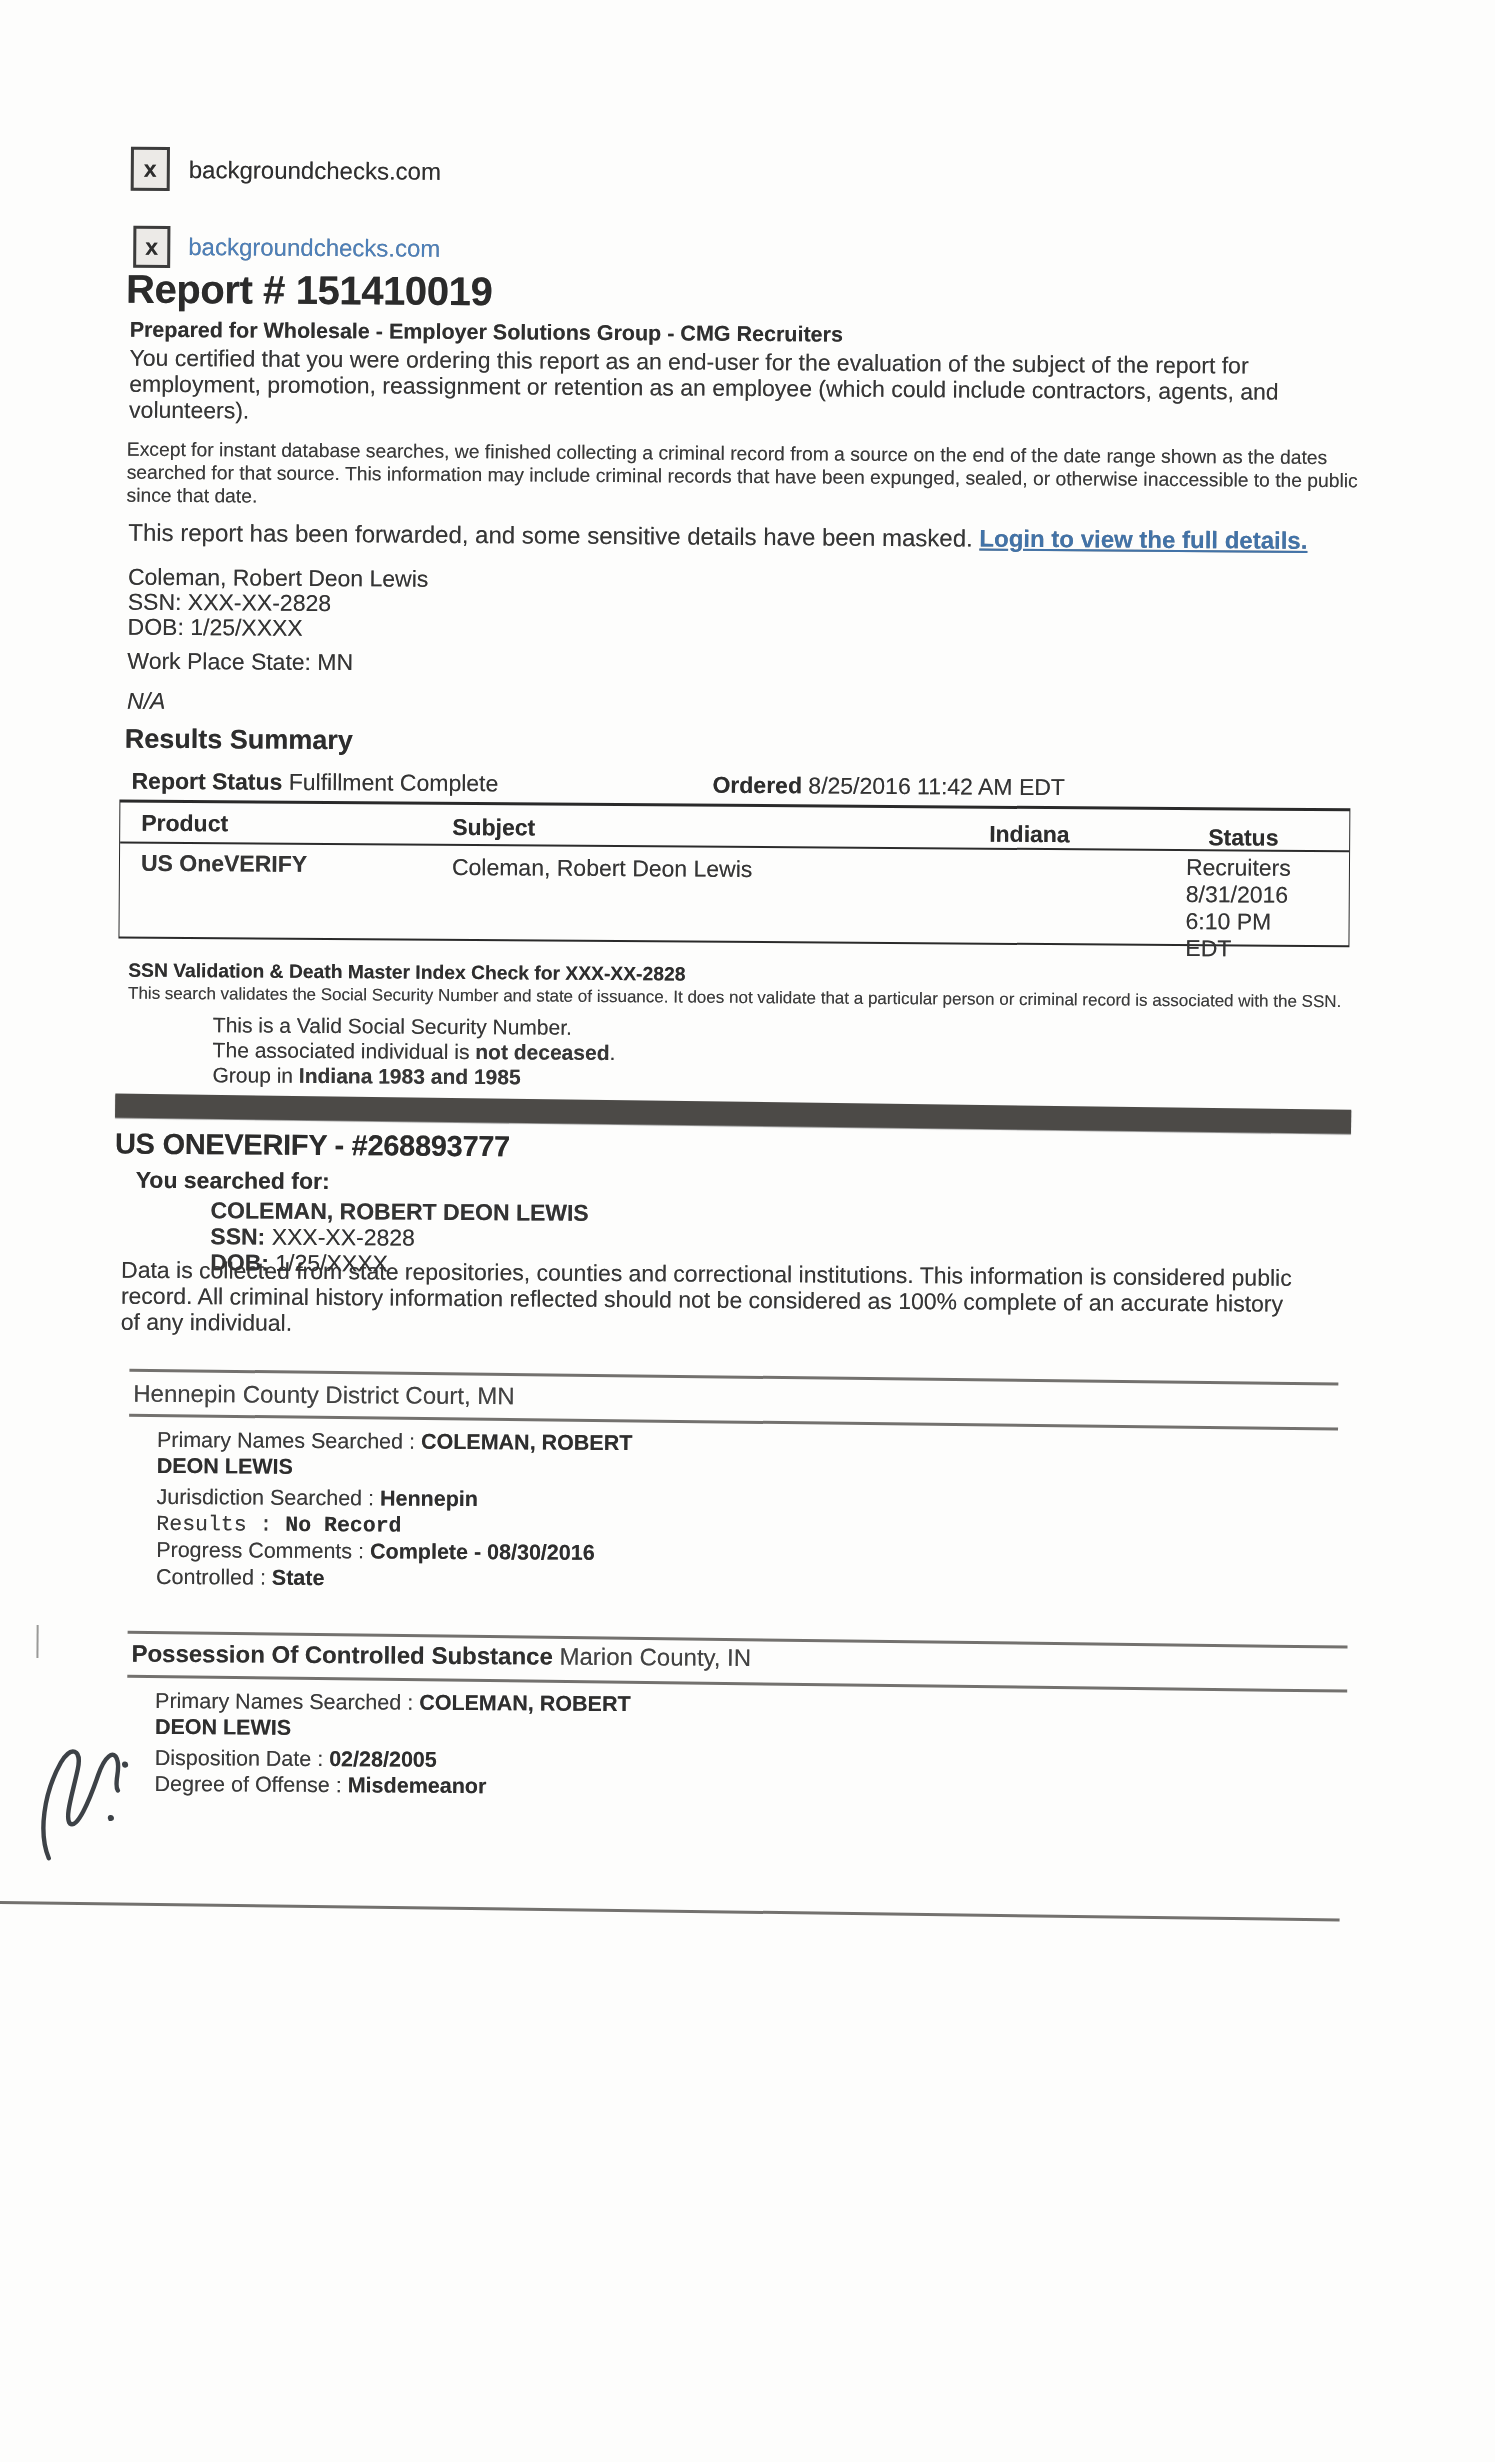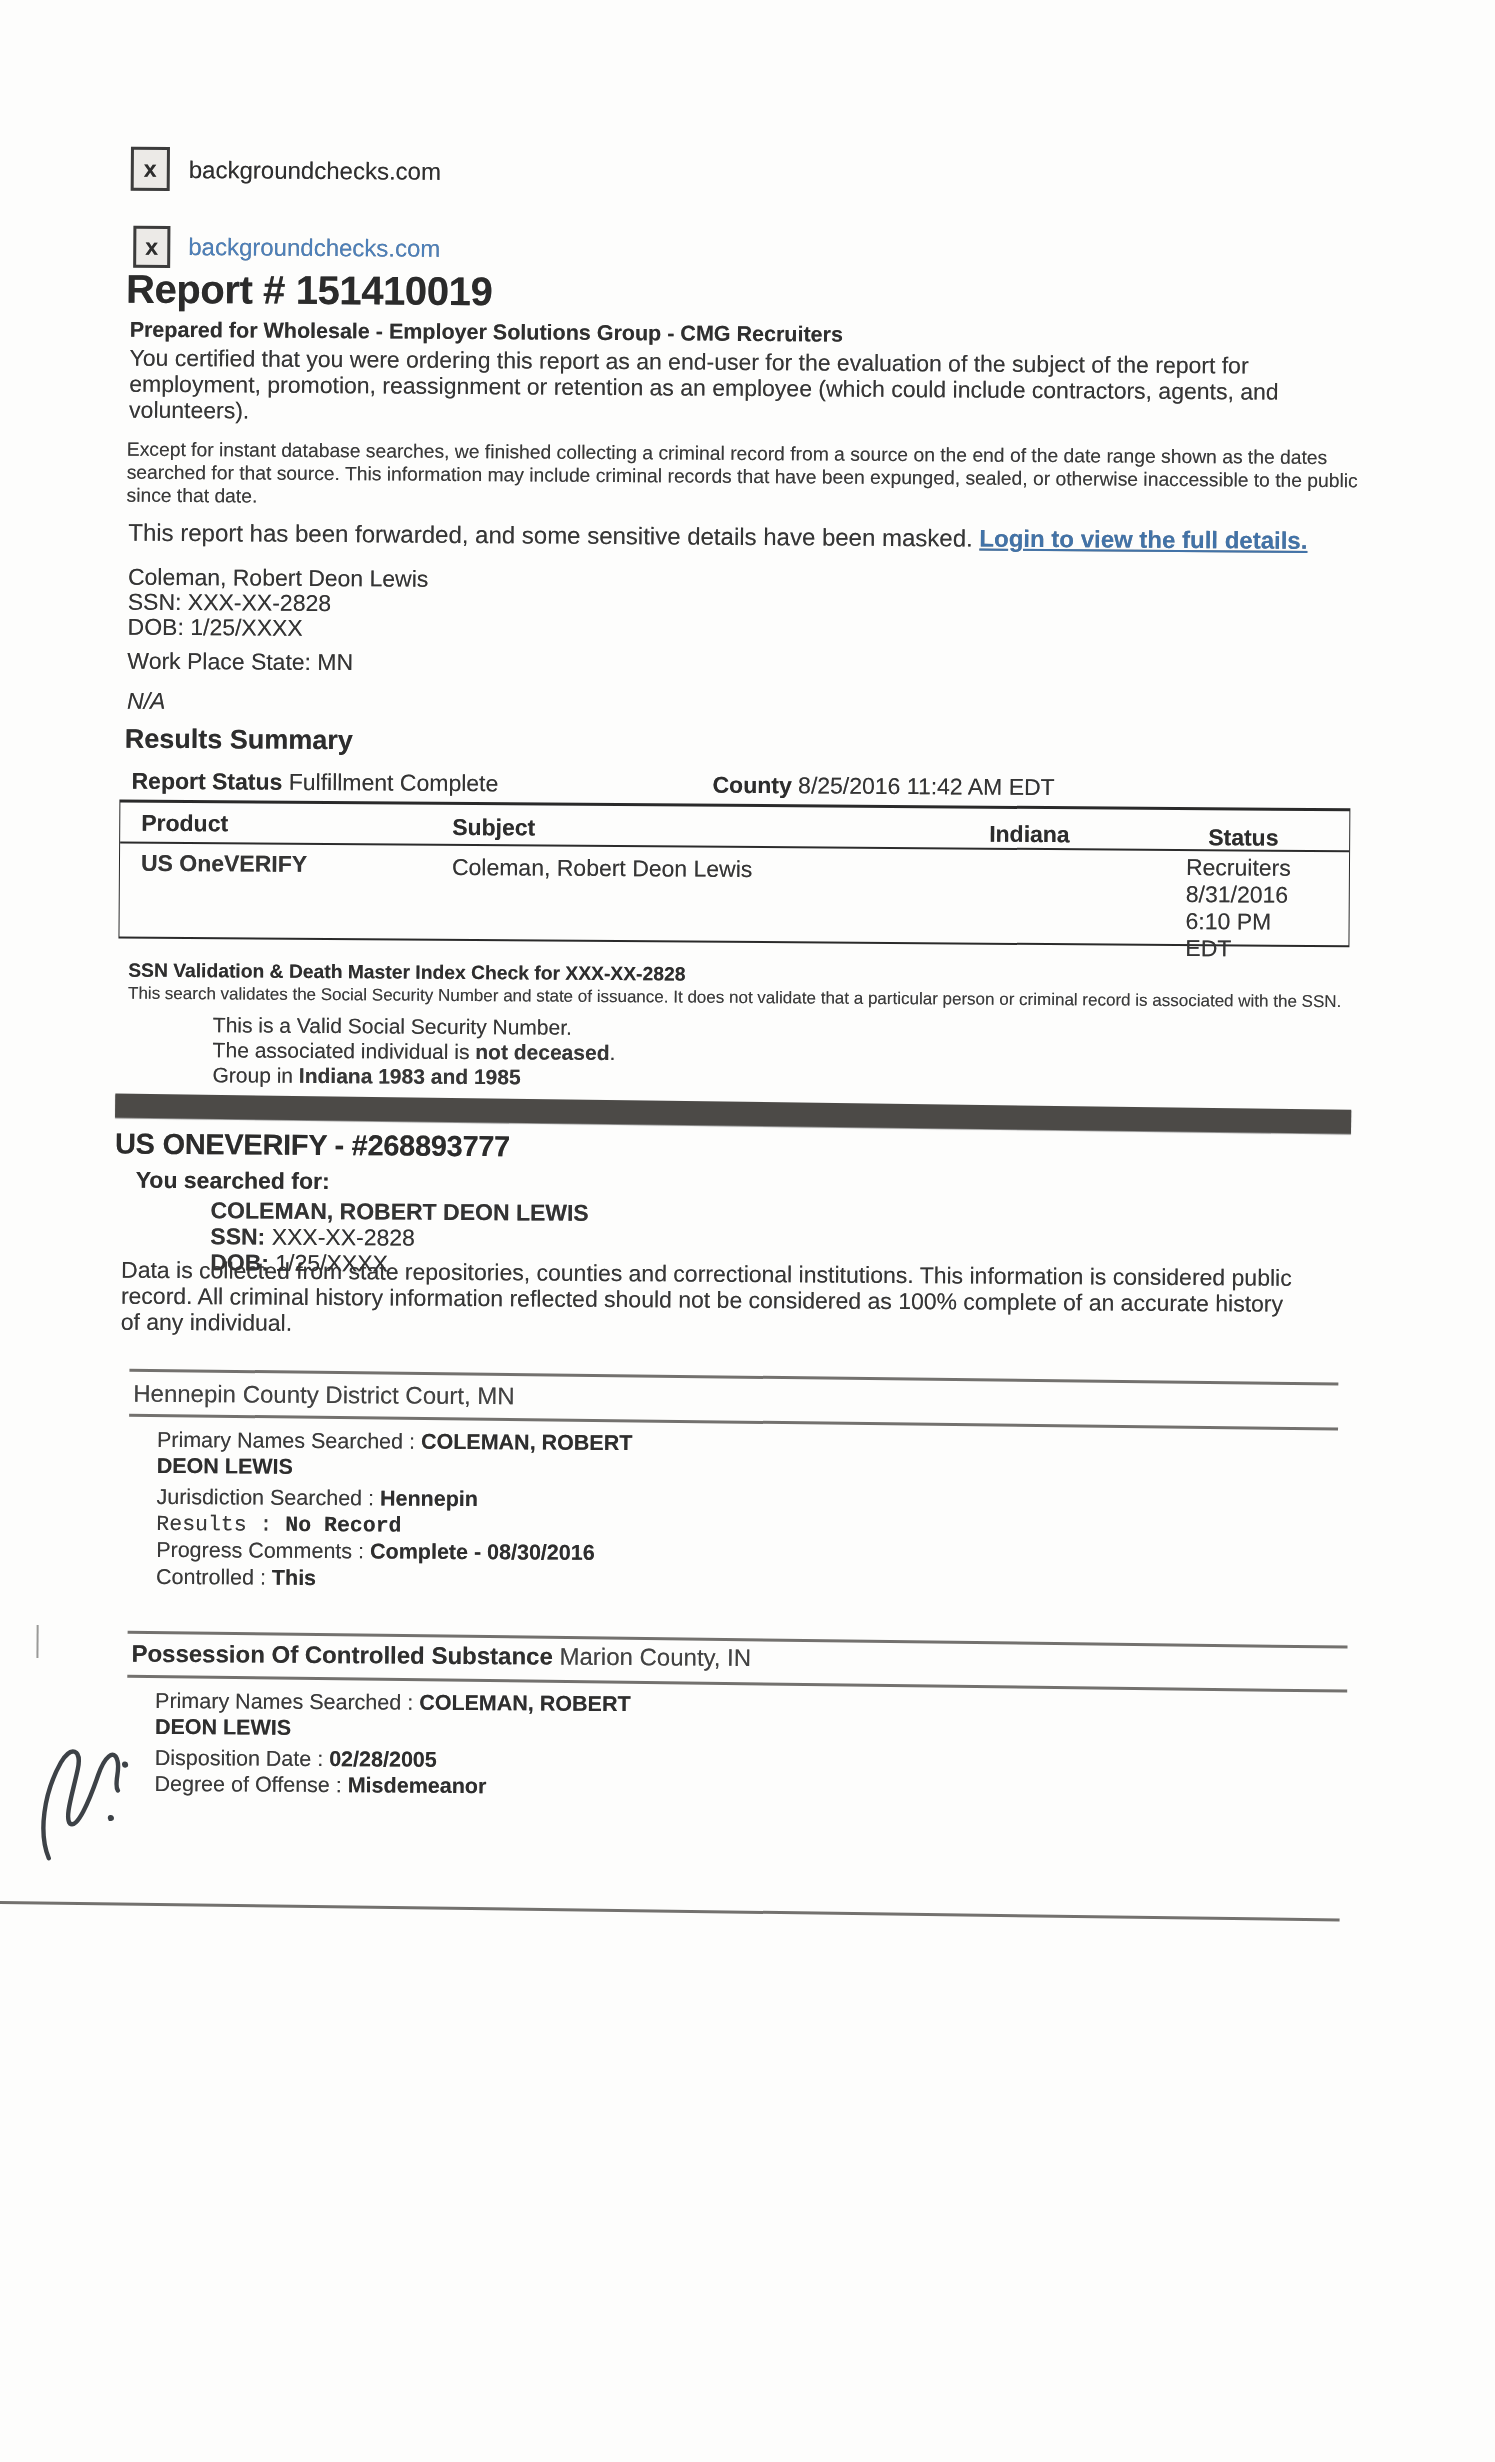--- a/index.html
+++ b/index.html
@@ -80,21 +80,21 @@
       <div><span>DOB: </span><span>1/25/XXXX</span></div>
     </div>
     <div class="abs idline scan" style="left:132px;top:648px;">Work Place State: MN</div>
     <div class="abs idline na scan" style="left:132px;top:688px;">N/A</div>
 
     <div class="abs h2 scan" style="left:130px;top:723px;">Results Summary</div>
     <div class="abs statusline scan" style="left:137px;top:767px;">
       <b>Report Status</b><span> Fulfillment Complete</span>
     </div>
     <div class="abs statusline scan" style="left:718px;top:767px;">
-      <b>County</b><span> 8/25/2016 11:42 AM EDT</span>
+      <b>Ordered</b><span> 8/25/2016 11:42 AM EDT</span>
     </div>
 
     <div class="abs rtable" style="left:125px;top:799px;width:1229px;height:134px;">
       <div class="hline"></div>
       <div class="abs th scan" style="left:21px;top:7px;">Product</div>
       <div class="abs th scan" style="left:332px;top:8.8px;">Subject</div>
       <div class="abs th scan" style="left:869px;top:12.3px;">Indiana</div>
       <div class="abs th scan" style="left:1088px;top:14px;">Status</div>
       <div class="abs td scan" style="left:21px;top:47px;font-weight:700;">US OneVERIFY</div>
       <div class="abs td scan" style="left:332px;top:49px;">Coleman, Robert Deon Lewis</div>
@@ -136,21 +136,21 @@
     <div class="abs row scan" style="left:167px;top:1484px;">
       <span>Jurisdiction Searched : </span><b>Hennepin</b>
     </div>
     <div class="abs row scan" style="left:167px;top:1511px;font-family:Liberation Mono, monospace;">
       <span>Results : </span><b>No Record</b>
     </div>
     <div class="abs row scan" style="left:167px;top:1537px;">
       <span>Progress Comments : </span><b>Complete - 08/30/2016</b>
     </div>
     <div class="abs row scan" style="left:167px;top:1564px;">
-      <span>Controlled : </span><b>This</b>
+      <span>Controlled : </span><b>State</b>
     </div>
 
     <div class="abs tick" style="left:48px;top:1625px;"></div>
     <div class="abs rule" style="left:139px;top:1630px;width:1220px;transform:rotate(0.3deg);transform-origin:0 0;"></div>
     <div class="abs secname scan" style="left:143px;top:1639px;">
       <b>Possession Of Controlled Substance</b><span> Marion County, IN</span>
     </div>
     <div class="abs rule" style="left:139px;top:1674px;width:1220px;transform:rotate(0.3deg);transform-origin:0 0;"></div>
 
     <div class="abs row scan" style="left:167px;top:1688px;max-width:506px;">

